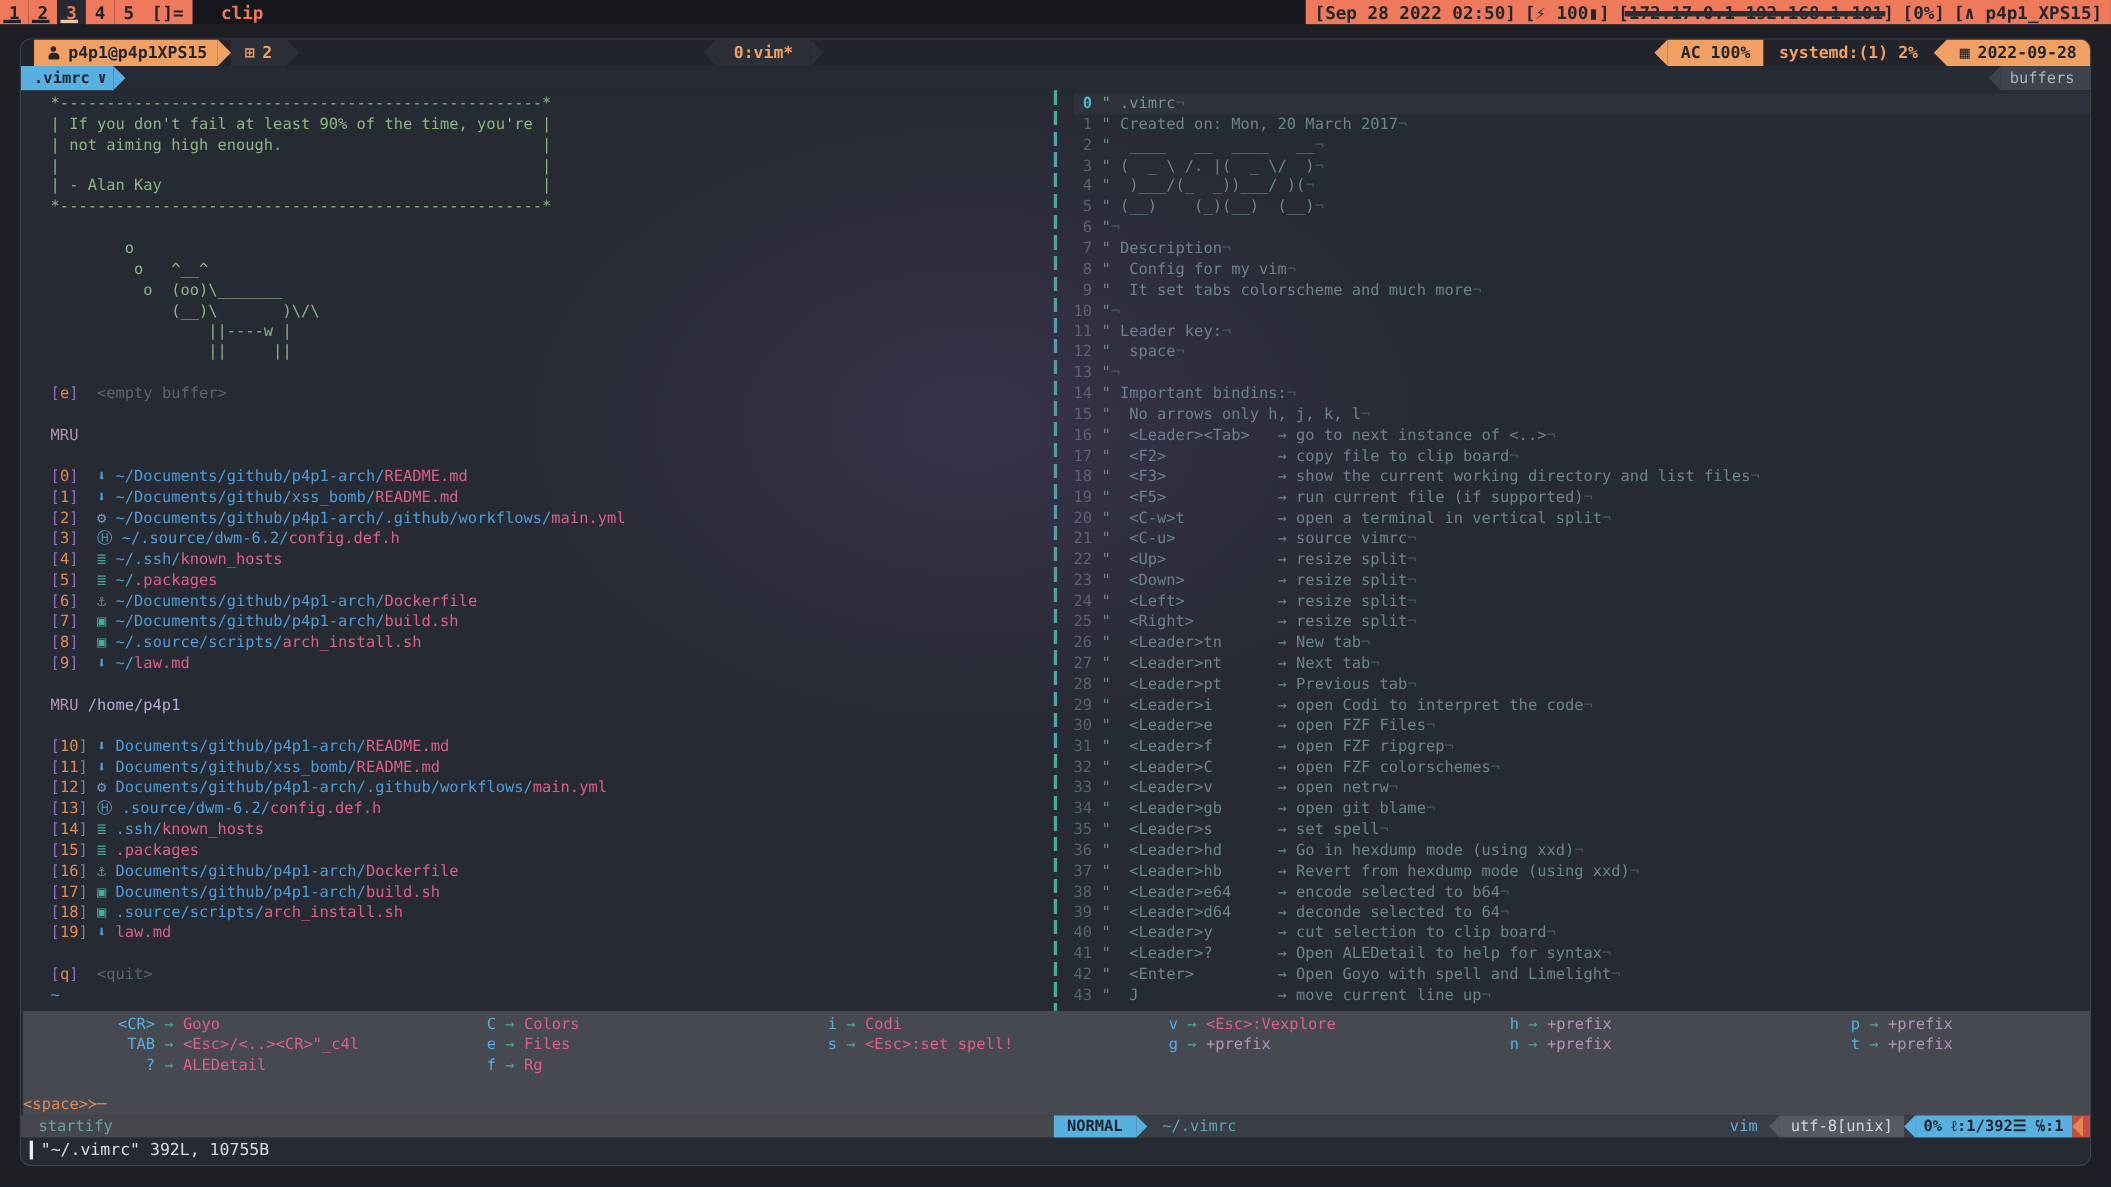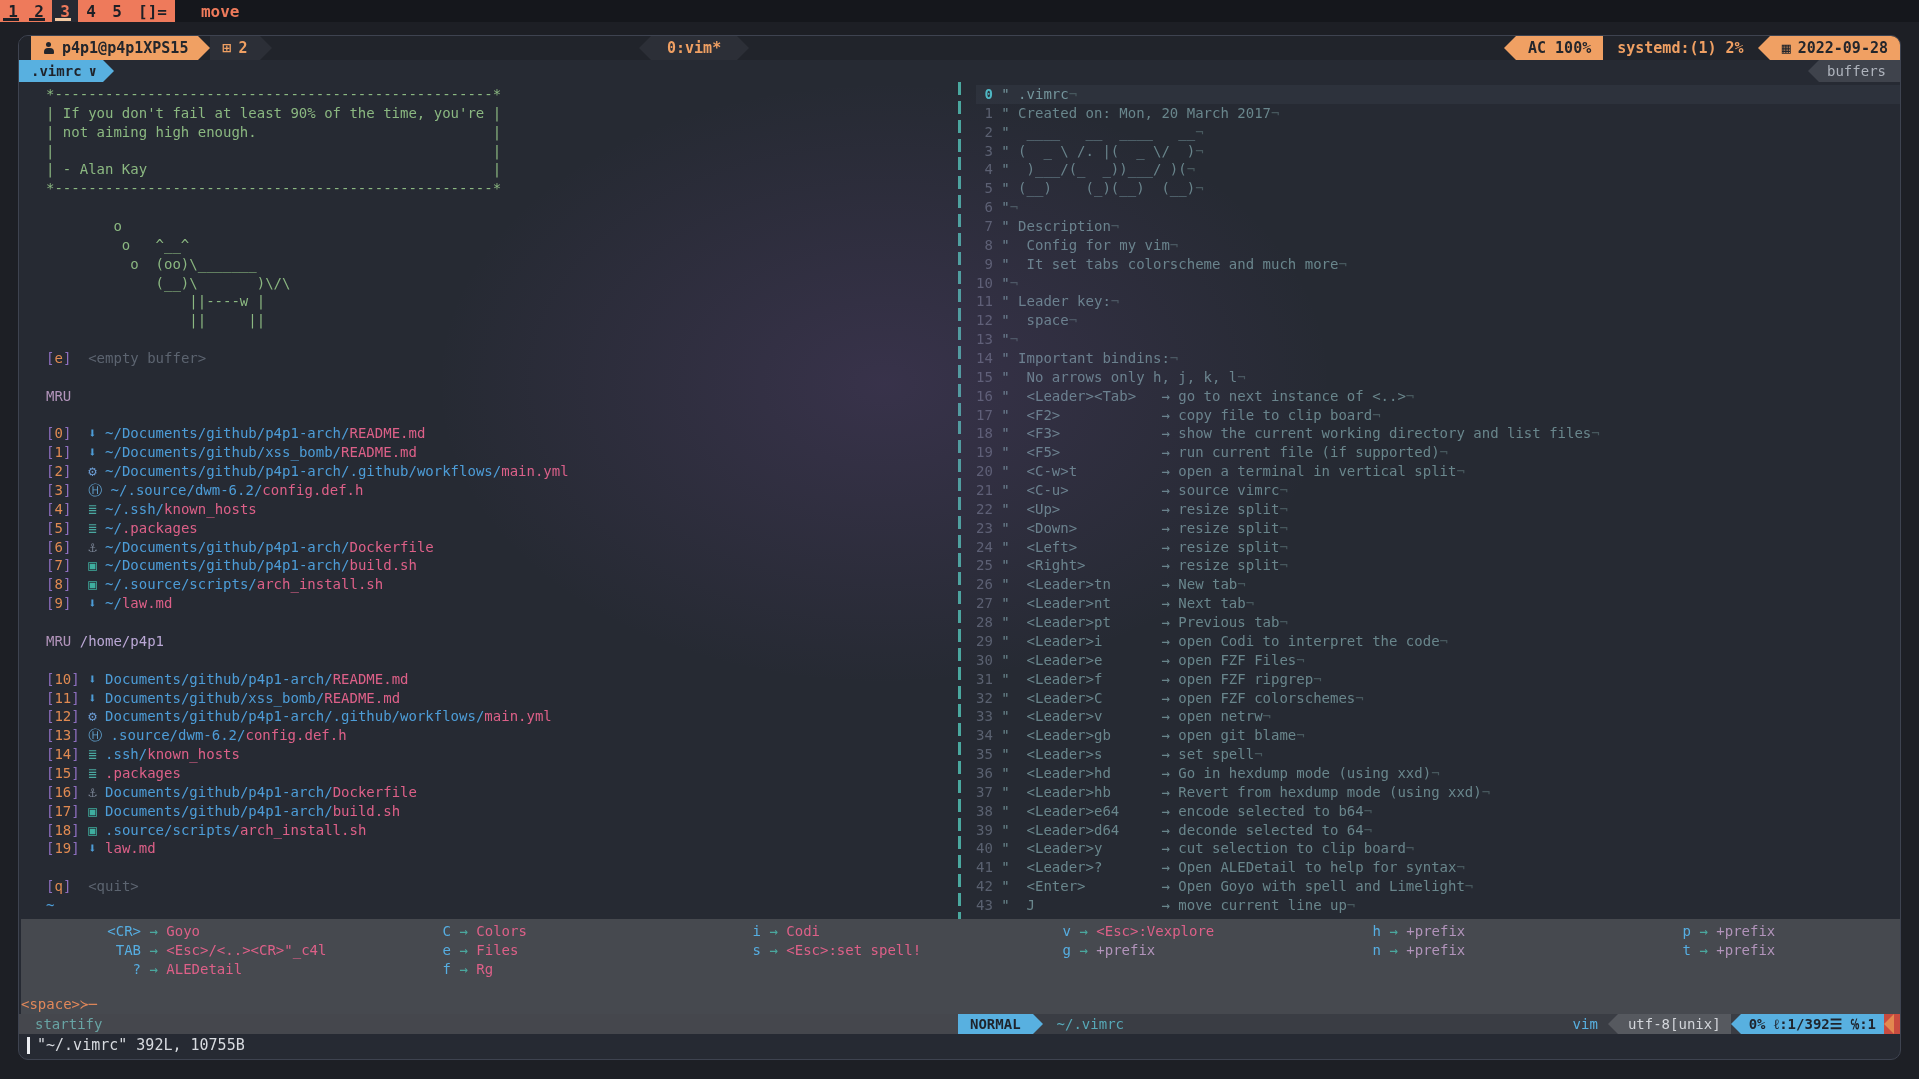--- a/index.html
+++ b/index.html
@@ -101,21 +101,28 @@
 
 <div class="dwm-bar">
   <div class="tags">
       <div class="tag occ">1</div>
       <div class="tag occ">2</div>
       <div class="tag sel">3</div>
       <div class="tag">4</div>
       <div class="tag">5</div>
     </div>
   <div class="layout-sym">[]=</div>
-  <div class="dwm-title">move</div>
+  <div class="dwm-title">clip</div>
+  <div class="dwm-status">
+    <span>[Sep 28 2022 02:50]</span>
+    <span>[⚡ 100▮]</span>
+    <span class="ips">[172.17.0.1 192.168.1.101]</span>
+    <span>[0%]</span>
+    <span>[∧ p4p1_XPS15]</span>
+  </div>
 </div>
 
 <div class="term">
 
   <div class="tmuxbar">
     <div class="session">
       <span class="person"></span>
       <span>p4p1@p4p1XPS15</span>
     </div>
     <div class="tri tri-r-or"></div>

